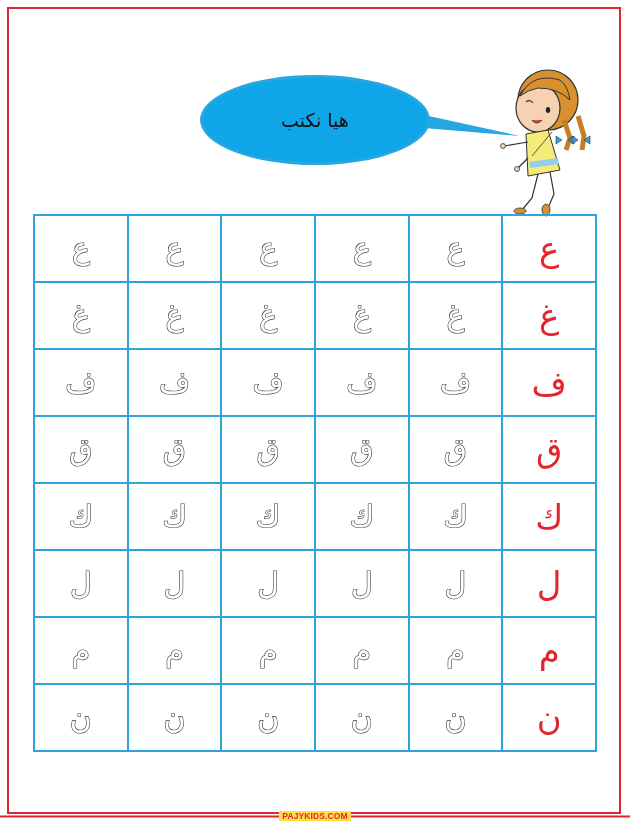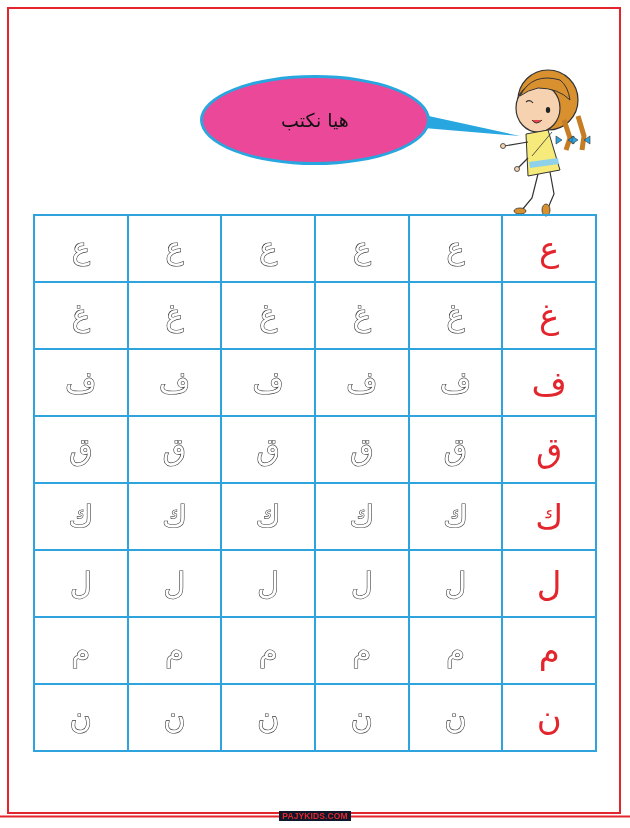--- a/index.html
+++ b/index.html
@@ -27,38 +27,38 @@
       position: absolute;
       left: 0;
       top: 810px;
       width: 630px;
       height: 12px;
       display: flex;
       justify-content: center;
       align-items: center;
     }
     .footer-brand span {
-      background: #0f172a;
+      background: #fde047;
       color: #e3262d;
       font-family: "Liberation Sans", sans-serif;
       font-weight: bold;
       font-size: 8.5px;
       padding: 0 3px;
       letter-spacing: 0.1px;
     }
     .speech-bubble {
       position: absolute;
       left: 200px;
       top: 75px;
       width: 230px;
       height: 90px;
       border: 3px solid #27a6df;
       border-radius: 50%;
       box-sizing: border-box;
-      background: #ec4899;
+      background: #0ea5e9;
       display: flex;
       flex-direction: column;
       align-items: center;
       justify-content: center;
       z-index: 2;
     }
     .speech-bubble .line {
       font-family: "DejaVu Sans", sans-serif;
       font-size: 19px;
       line-height: 24px;

